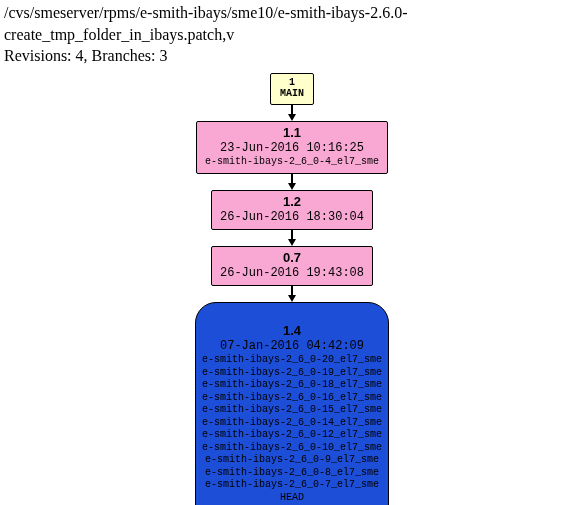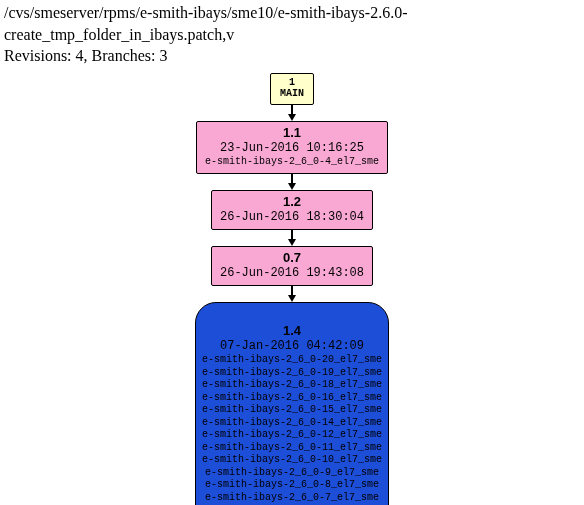--- a/index.html
+++ b/index.html
@@ -131,21 +131,20 @@
       <div class="version">1.4</div>
       <div class="timestamp">07-Jan-2016 04:42:09</div>
       <div class="taglist">
         <span>e-smith-ibays-2_6_0-20_el7_sme</span>
         <span>e-smith-ibays-2_6_0-19_el7_sme</span>
         <span>e-smith-ibays-2_6_0-18_el7_sme</span>
         <span>e-smith-ibays-2_6_0-16_el7_sme</span>
         <span>e-smith-ibays-2_6_0-15_el7_sme</span>
         <span>e-smith-ibays-2_6_0-14_el7_sme</span>
         <span>e-smith-ibays-2_6_0-12_el7_sme</span>
-        <span>e-smith-ibays-2_6_0-11_el7_sme</span>
         <span>e-smith-ibays-2_6_0-10_el7_sme</span>
         <span>e-smith-ibays-2_6_0-9_el7_sme</span>
         <span>e-smith-ibays-2_6_0-8_el7_sme</span>
         <span>e-smith-ibays-2_6_0-7_el7_sme</span>
         <span>HEAD</span>
       </div>
     </div>
 
   </div>
 </div>

